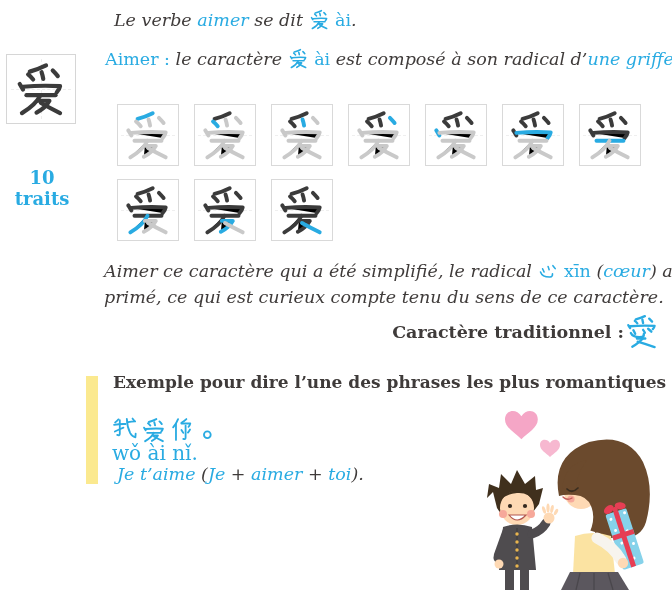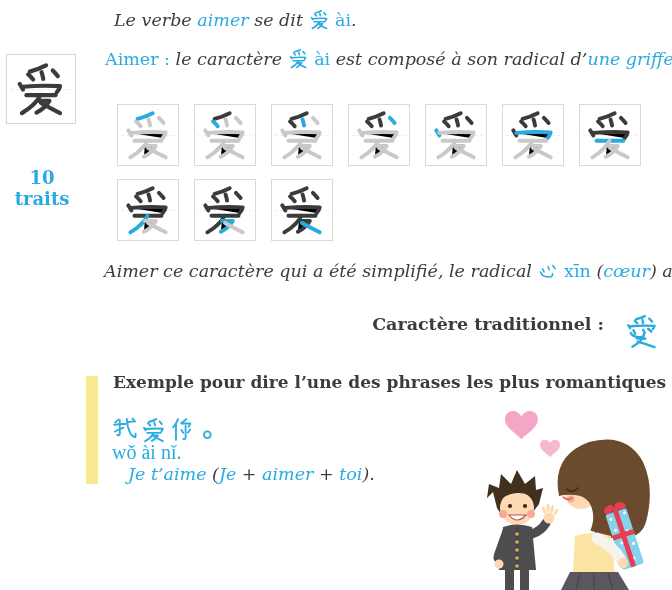--- a/index.html
+++ b/index.html
@@ -35,29 +35,29 @@
     position:relative;width:62px;height:62px;background:#fff;
     border:1px solid var(--cell-border,#d9d9d9);box-sizing:border-box;
     display:flex;align-items:center;justify-content:center;
   }
   .cell::before{content:"";position:absolute;left:3px;right:3px;top:50%;border-top:1px dashed #efefef;}
   .cell svg{width:52px;height:52px;position:relative;z-index:1;}
   .st-done{stroke:var(--stroke-done,#3b3b3b);}
   .st-cur{stroke:var(--accent,#29abe2);}
   .st-todo{stroke:var(--stroke-todo,#c9c9c9);}
   
-  .trad{left:106px;top:314px;width:554px;display:flex;justify-content:flex-end;gap:20px;}
+  .trad{left:106px;top:314px;width:554px;display:flex;align-items:center;justify-content:flex-end;gap:0;}
   .trad-label{font-size:17.5px;font-weight:700;}
   
   .ybar{left:86px;top:376px;width:12px;height:108px;background:var(--yellow-bar,#fbe98f);}
   .ex-heading{left:113px;top:372px;font-size:17px;font-weight:700;}
   .hz-sentence{left:112px;top:417px;display:flex;gap:3px;color:var(--accent,#29abe2);}
   .hz-sentence .hz{width:26px;height:26px;}
-  .pinyin{left:112px;top:441px;font-size:20px;color:var(--accent,#29abe2);font-family:Liberation Serif, serif;}
-  .translation{left:128px;top:464px;font-size:17.5px;}
+  .pinyin{left:112px;top:441px;font-size:20px;color:var(--accent,#29abe2);}
+  .translation{left:117px;top:464px;font-size:17.5px;}
   .illu{left:437px;top:392px;}
 </style>
 </head>
 <body>
 
 <svg width="0" height="0" style="position:absolute" aria-hidden="true">
   <defs>
     <symbol id="g-ai" viewBox="0 0 100 100">
       <path d="M59,8 Q45,15 30,19" stroke-width="7.5" stroke-linecap="round" stroke-linejoin="round"></path>
       <path d="M27,24 Q32,28 36,33" stroke-width="7.5" stroke-linecap="round" stroke-linejoin="round"></path>
@@ -282,20 +282,21 @@
           <path d="M50,75 Q66,84 84,93" stroke-width="7.5" stroke-linecap="round" stroke-linejoin="round" class="st-cur"></path>
         </svg>
       </div>
     </div>
 </div>
 
 <div class="abs para" style="left:104px;top:258px;width:560px;">
   <div class="line"><span class="seg-dark">Aimer ce caractère qui a été simplifié, le radical </span><svg viewBox="0 0 100 100" class="hz seg-blue" aria-label="心" style="width: 21px; height: 21px;">
         <use href="#g-xin"></use>
       </svg><span class="seg-blue"> xīn</span><span class="seg-dark"> (</span><span class="seg-blue-italic">cœur</span><span class="seg-dark">) a été sup-</span></div>
+  <div class="line"><span class="seg-dark">primé, ce qui est curieux compte tenu du sens de ce caractère.</span></div>
 </div>
 
 <div class="abs trad">
   <span class="trad-label">Caractère traditionnel&nbsp;:</span>
   <svg class="hz" style="width:36px;height:36px;vertical-align:middle;">
       <use href="#g-ai_trad"></use>
     </svg>
 </div>
 
 <div class="abs ybar"></div>

